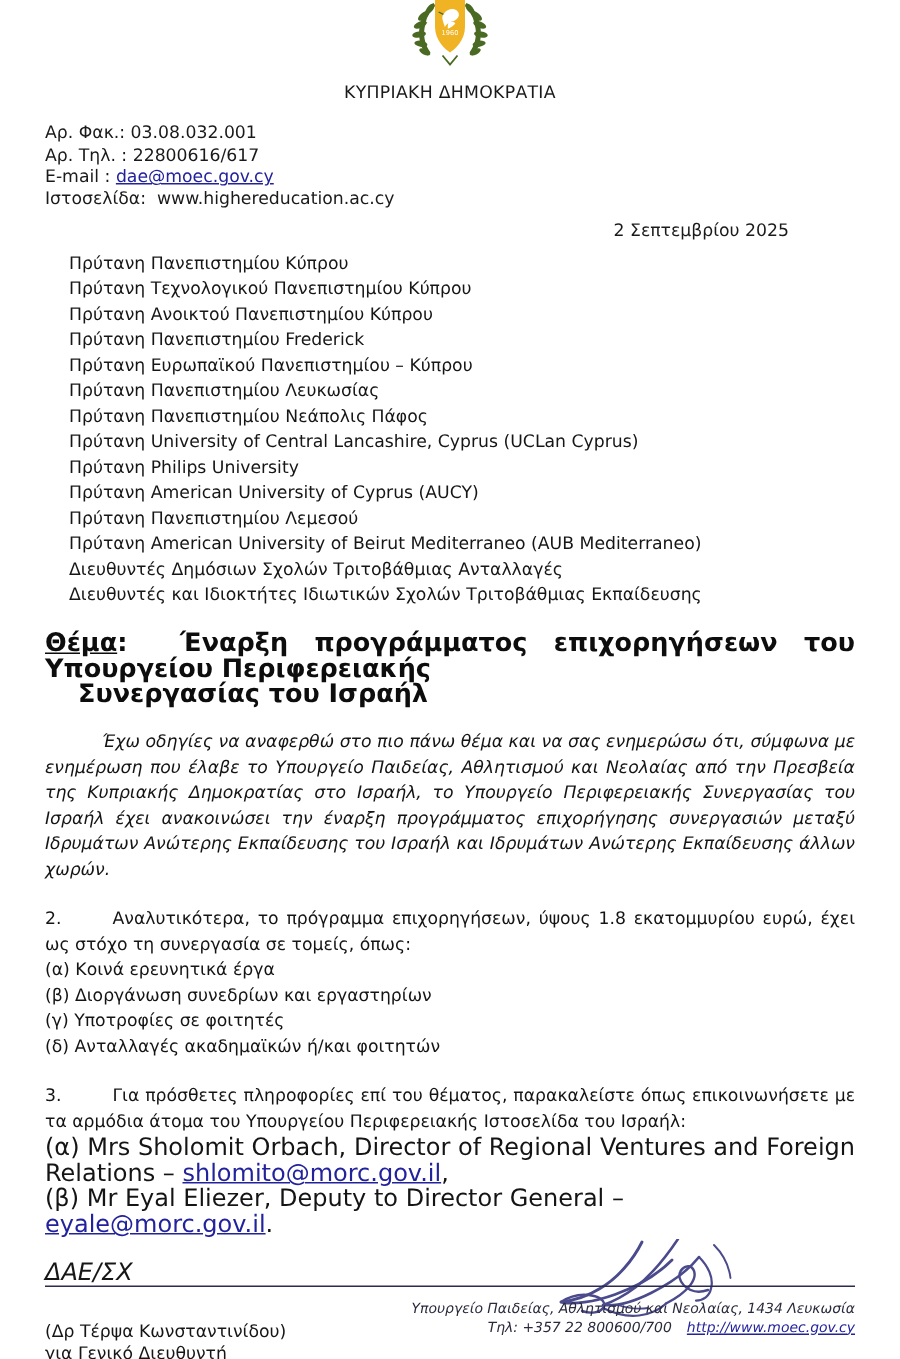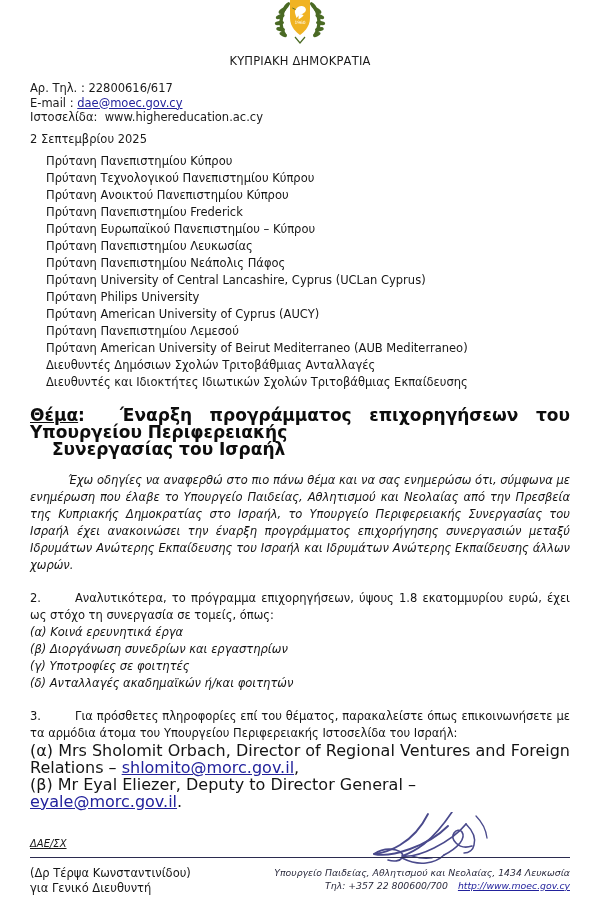--- a/index.html
+++ b/index.html
@@ -61,20 +61,21 @@
   }
   .contact-row { white-space: pre; }
   .link-blue {
     color: #22229c;
     text-decoration: underline;
   }
   .plain-url { color: #1a1a1a; }
 
   
   .date-line {
+    text-align: right;
     font-size: 11.5px;
     margin-top: 7px;
     padding-right: 44px;
     color: #1a1a1a;
   }
 
   
   .recipients {
     margin-top: 7px;
     font-size: 11.5px;
@@ -120,21 +121,21 @@
   .para-num {
     margin-top: 16px;
   }
   .num-tab { display: inline-block; width: 34px; }
 
   .sublist {
     font-size: 11.5px;
     line-height: 17px;
     color: #141414;
   }
-  .sublist-item { white-space: nowrap; font-style: italic; }
+  .sublist-item { white-space: nowrap; }
 
   .para-contact { margin-top: 16px; }
   .contact-sub {
     font-size: 16px;
     line-height: 17px;
     text-align: justify;
     text-justify: inter-word;
     color: #141414;
   }
   .contact-sub-last { text-align: left; }
@@ -160,23 +161,22 @@
     font-size: 11.5px;
     line-height: 15px;
     color: #161616;
   }
 
   
   .footer-ref {
     position: absolute;
     left: 30px;
     top: 840px;
-    font-size: 10px;
+    font-size: 16px;
     font-style: italic;
-    text-decoration: underline;
     color: #161616;
   }
   .footer-rule {
     position: absolute;
     left: 30px;
     right: 30px;
     top: 859px;
     border-top: 1.6px solid #2b2b4f;
   }
   .footer-text {
@@ -235,20 +235,21 @@
 
       <path d="M26.6 11.6 L23.4 10" stroke="#4a6a24" stroke-width="0.9" fill="none"></path>
 
       <text x="31" y="25.6" text-anchor="middle" font-family="DejaVu Sans, sans-serif" font-size="4.4" fill="#ffffff">1960</text>
     </svg>
   </div>
 
   <div class="republic-line">ΚΥΠΡΙΑΚΗ ΔΗΜΟΚΡΑΤΙΑ</div>
 
   <div class="contact-block">
+    <div class="contact-row"><span>Αρ. Φακ.: </span><span>03.08.032.001</span></div>
     <div class="contact-row"><span>Αρ. Τηλ. : </span><span>22800616/617</span></div>
     <div class="contact-row"><span>E-mail : </span><span class="link-blue">dae@moec.gov.cy</span></div>
     <div class="contact-row"><span>Ιστοσελίδα:  </span><span class="plain-url">www.highereducation.ac.cy</span></div>
   </div>
 
   <div class="date-line">2 Σεπτεμβρίου 2025</div>
 
   <div class="recipients">
     <div class="recipient-item">Πρύτανη Πανεπιστημίου Κύπρου</div>
     <div class="recipient-item">Πρύτανη Τεχνολογικού Πανεπιστημίου Κύπρου</div>

